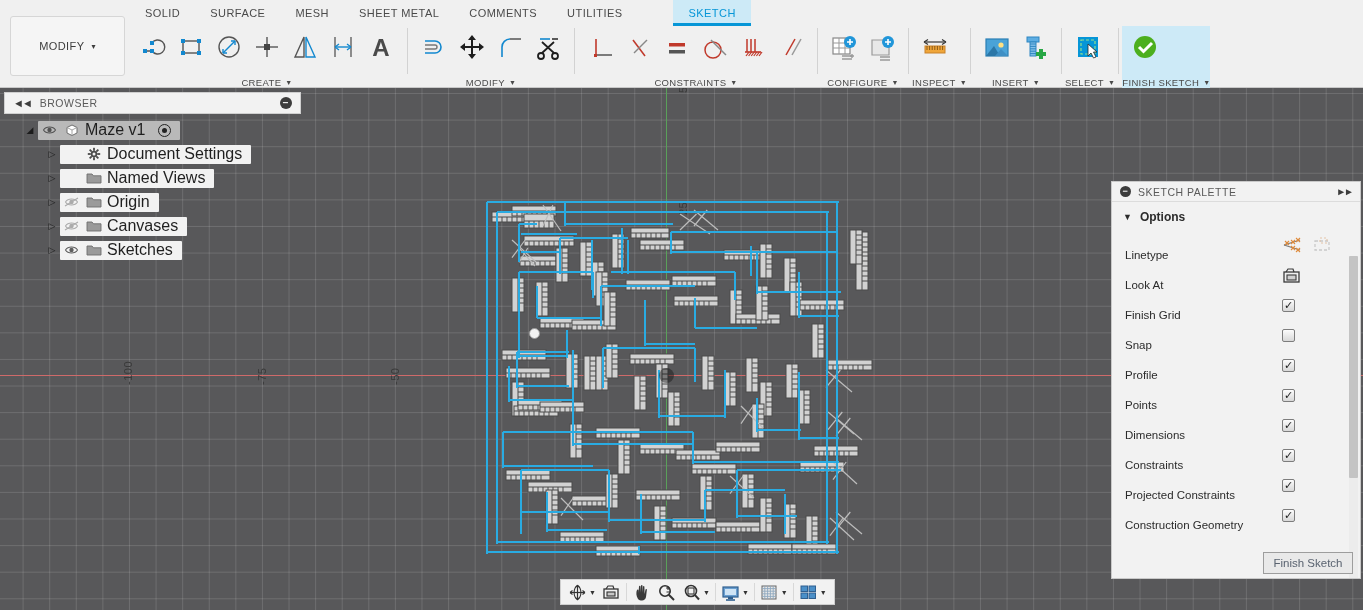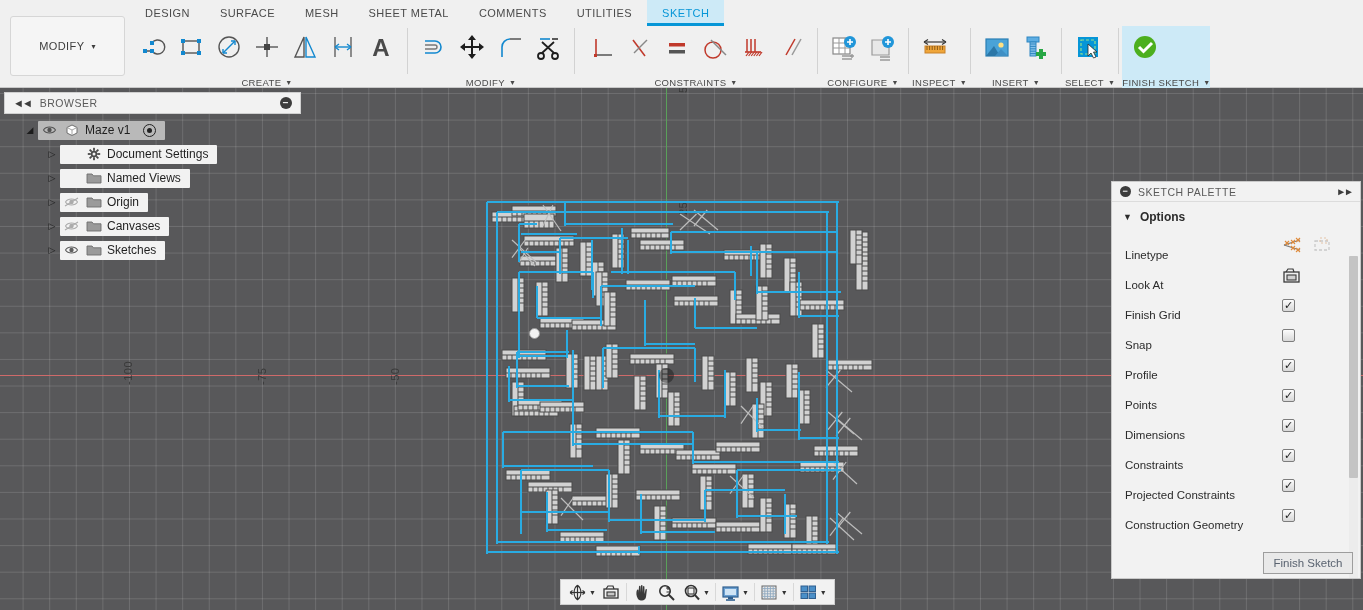--- a/index.html
+++ b/index.html
@@ -28,21 +28,21 @@
 
   
   #tabrow{
     position:absolute; left:130px; top:0; height:26px;
     display:flex; align-items:stretch; font-size:11px; letter-spacing:.45px;
   }
   .tab{
     padding:0 15px; display:flex; align-items:center; color:#4a4a4a;
     cursor:pointer; position:relative; height:26px;
   }
-  .tab.active{ background:#cdeaf7; color:#0696d7; }
+  .tab.active{ background:#cdeaf7; color:#0696d7;margin-left:36px; }
   .tab.active:after{
     content:""; position:absolute; left:0; right:0; bottom:0; height:3px;
     background:#0696d7;
   }
 
   
   #groups{
     position:absolute; left:130px; top:26px; height:62px;
     display:flex; align-items:flex-start;
   }
@@ -111,21 +111,21 @@
   #tree{ position:absolute; left:4px; top:118px; width:300px; }
   .trow{ display:flex; align-items:center; height:24px; font-size:11px; color:#2d2d2d; }
   .arrow{
     width:16px; text-align:center; color:#1c1c1c; font-size:9px; flex:0 0 16px;
   }
   .pill{
     display:flex; align-items:center; height:19px; background:#f2f2f2;
     padding:0 9px 0 3px; border-radius:1px; gap:5px;
   }
   .pill.sel{ background:#b9b9b9; }
-  .pill .lbl{ font-size:12px; color:#1f1f1f; white-space:nowrap; }
+  .pill .lbl{ font-size:16px; color:#1f1f1f; white-space:nowrap; }
   .eye,.ico{ width:17px; height:15px; display:flex; align-items:center; justify-content:center; }
 
   
   #palette{
     position:absolute; left:1111px; top:181px; width:250px; height:398px;
     background:#f2f2f2; border:1px solid #c9c9c9;
     display:flex; flex-direction:column;
   }
   #palette .phead{
     height:20px; display:flex; align-items:center; padding:0 8px;
@@ -210,21 +210,21 @@
 <body>
 
 <div id="toolbar">
 
   <div class="design-box">
     <span>MODIFY</span>
     <span class="caret">▾</span>
   </div>
 
   <div id="tabrow">
-      <div class="tab">DESIGN</div>
+      <div class="tab">SOLID</div>
       <div class="tab">SURFACE</div>
       <div class="tab">MESH</div>
       <div class="tab">SHEET METAL</div>
       <div class="tab">COMMENTS</div>
       <div class="tab">UTILITIES</div>
       <div class="tab active">SKETCH</div>
     </div>
   <div id="groups">
       <div class="group">
         <div class="grow">

